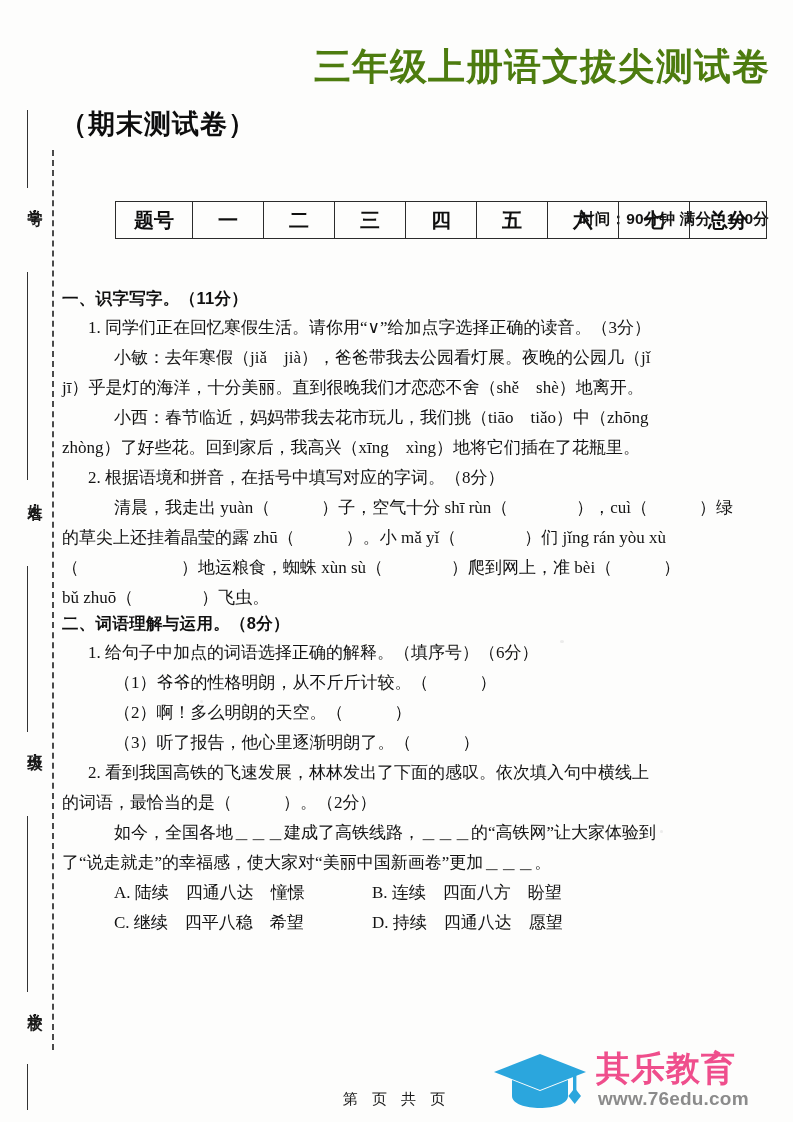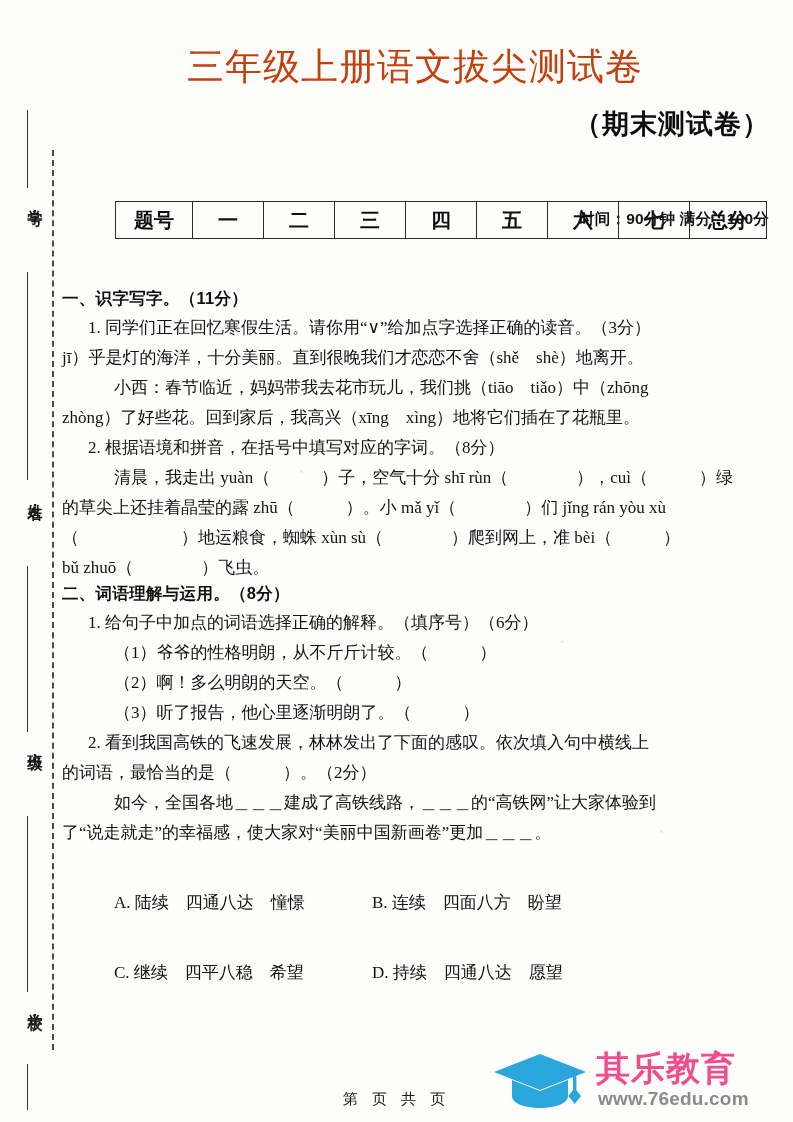--- a/index.html
+++ b/index.html
@@ -65,33 +65,33 @@
   .seal-rule.r3 { top: 566px;  height: 166px; }
   .seal-rule.r4 { top: 816px;  height: 176px; }
   .seal-rule.r5 { top: 1064px; height: 46px; }
 
   
   .title-main {
     position: absolute;
     left: 60px;
     top: 42px;
     width: 710px;
-    text-align: center;
-    font-family: "Liberation Sans", "DejaVu Sans", sans-serif;
-    font-weight: normal;
+    text-align: right;
+    font-family: "Liberation Sans", "DejaVu Sans", sans-serif;
+    font-weight: bold;
     font-size: 37px;
     letter-spacing: 1px;
-    color: #c2410c;
+    color: #4d7c0f;
   }
   .title-sub {
     position: absolute;
     left: 60px;
     top: 106px;
     width: 710px;
-    text-align: right;
+    text-align: left;
     font-family: "Liberation Sans", "DejaVu Sans", sans-serif;
     font-weight: bold;
     font-size: 27px;
     letter-spacing: 1px;
     color: #0d0d0d;
   }
   .exam-meta {
     position: absolute;
     right: 24px;
     top: 177px;
@@ -151,21 +151,21 @@
   .indent1 { padding-left: 26px; }
   .indent2 { padding-left: 52px; }
   .opt-row {
     font-size: 17px;
     line-height: 30px;
     color: #121212;
     margin: 0;
     padding-left: 52px;
     white-space: nowrap;
   }
-  .opt-a { display: inline-block; width: 258px; margin-top: 40px; }
+  .opt-a { display: inline-block; width: 258px; }
 
   
   .footer-page {
     position: absolute;
     left: 0;
     top: 1090px;
     width: 793px;
     text-align: center;
     font-family: "Liberation Sans", "DejaVu Sans", sans-serif;
     font-size: 15px;
@@ -261,20 +261,21 @@
       <td class="total-cell">总分</td>
     </tr>
   </tbody>
     </table>
 
   <div class="content">
 
     <p class="sec-head">一、识字写字。（11分）</p>
 
     <p class="q-line indent1">1. 同学们正在回忆寒假生活。请你用“∨”给加点字选择正确的读音。（3分）</p>
+    <p class="q-line indent2">小敏：去年寒假（jiǎ　jià），爸爸带我去公园看灯展。夜晚的公园几（jǐ</p>
     <p class="q-line">jī）乎是灯的海洋，十分美丽。直到很晚我们才恋恋不舍（shě　shè）地离开。</p>
     <p class="q-line indent2">小西：春节临近，妈妈带我去花市玩儿，我们挑（tiāo　tiǎo）中（zhōng</p>
     <p class="q-line">zhòng）了好些花。回到家后，我高兴（xīng　xìng）地将它们插在了花瓶里。</p>
 
     <p class="q-line indent1">2. 根据语境和拼音，在括号中填写对应的字词。（8分）</p>
     <p class="q-line indent2">清晨，我走出 yuàn（　　　）子，空气十分 shī rùn（　　　　），cuì（　　　）绿</p>
     <p class="q-line">的草尖上还挂着晶莹的露 zhū（　　　）。小 mǎ yǐ（　　　　）们 jǐng rán yòu xù</p>
     <p class="q-line">（　　　　　　）地运粮食，蜘蛛 xùn sù（　　　　）爬到网上，准 bèi（　　　）</p>
     <p class="q-line">bǔ zhuō（　　　　）飞虫。</p>
 

